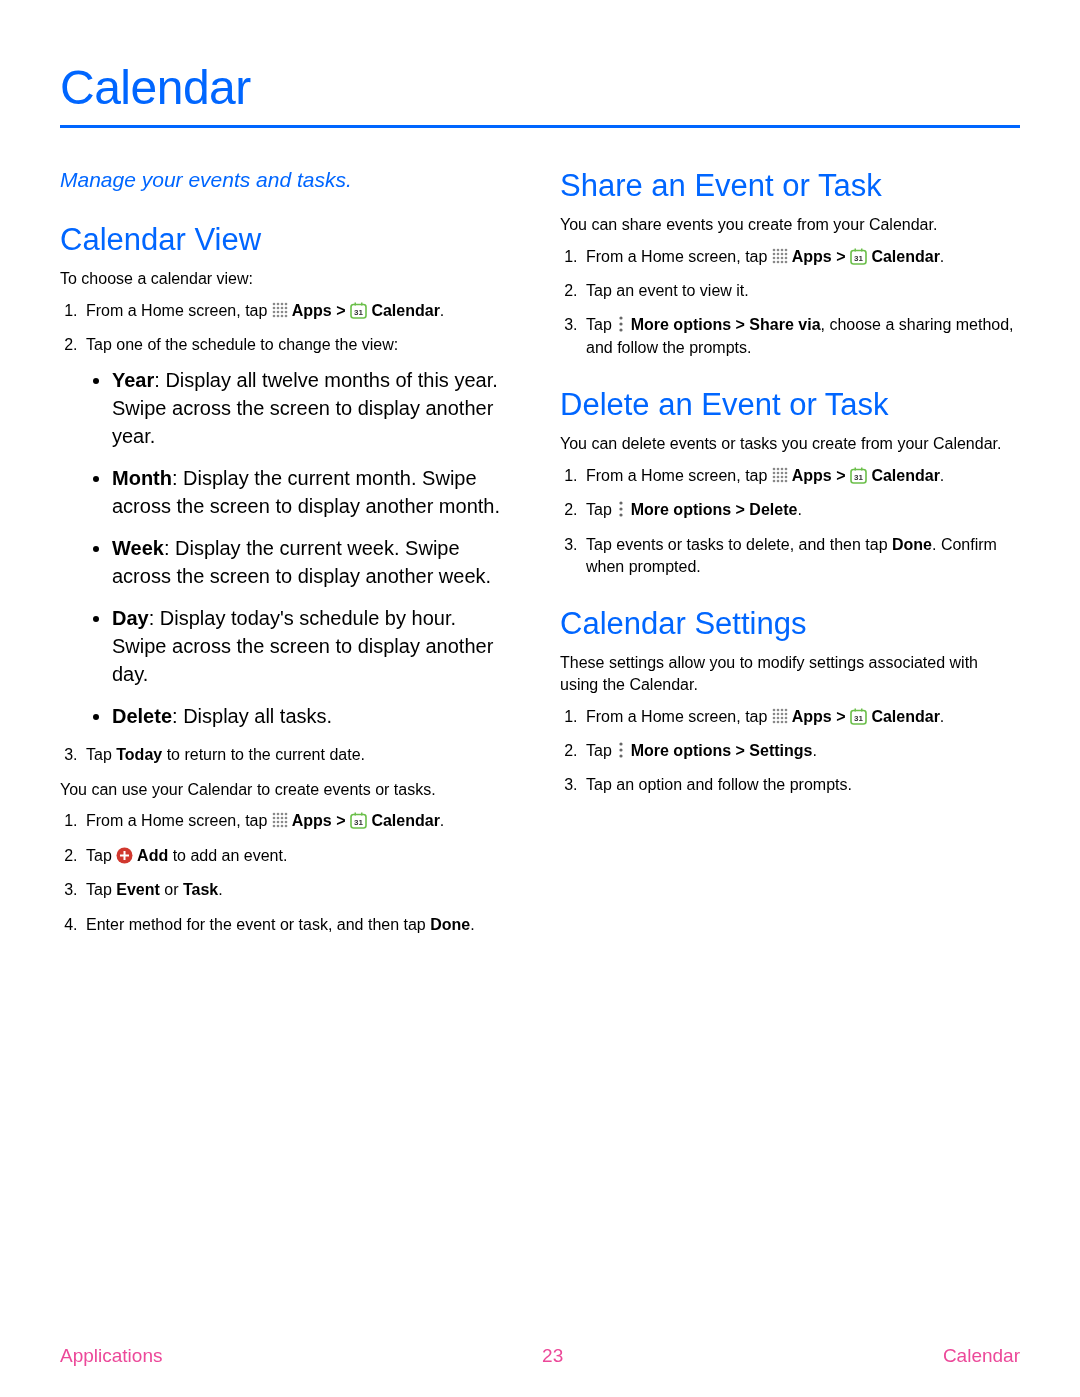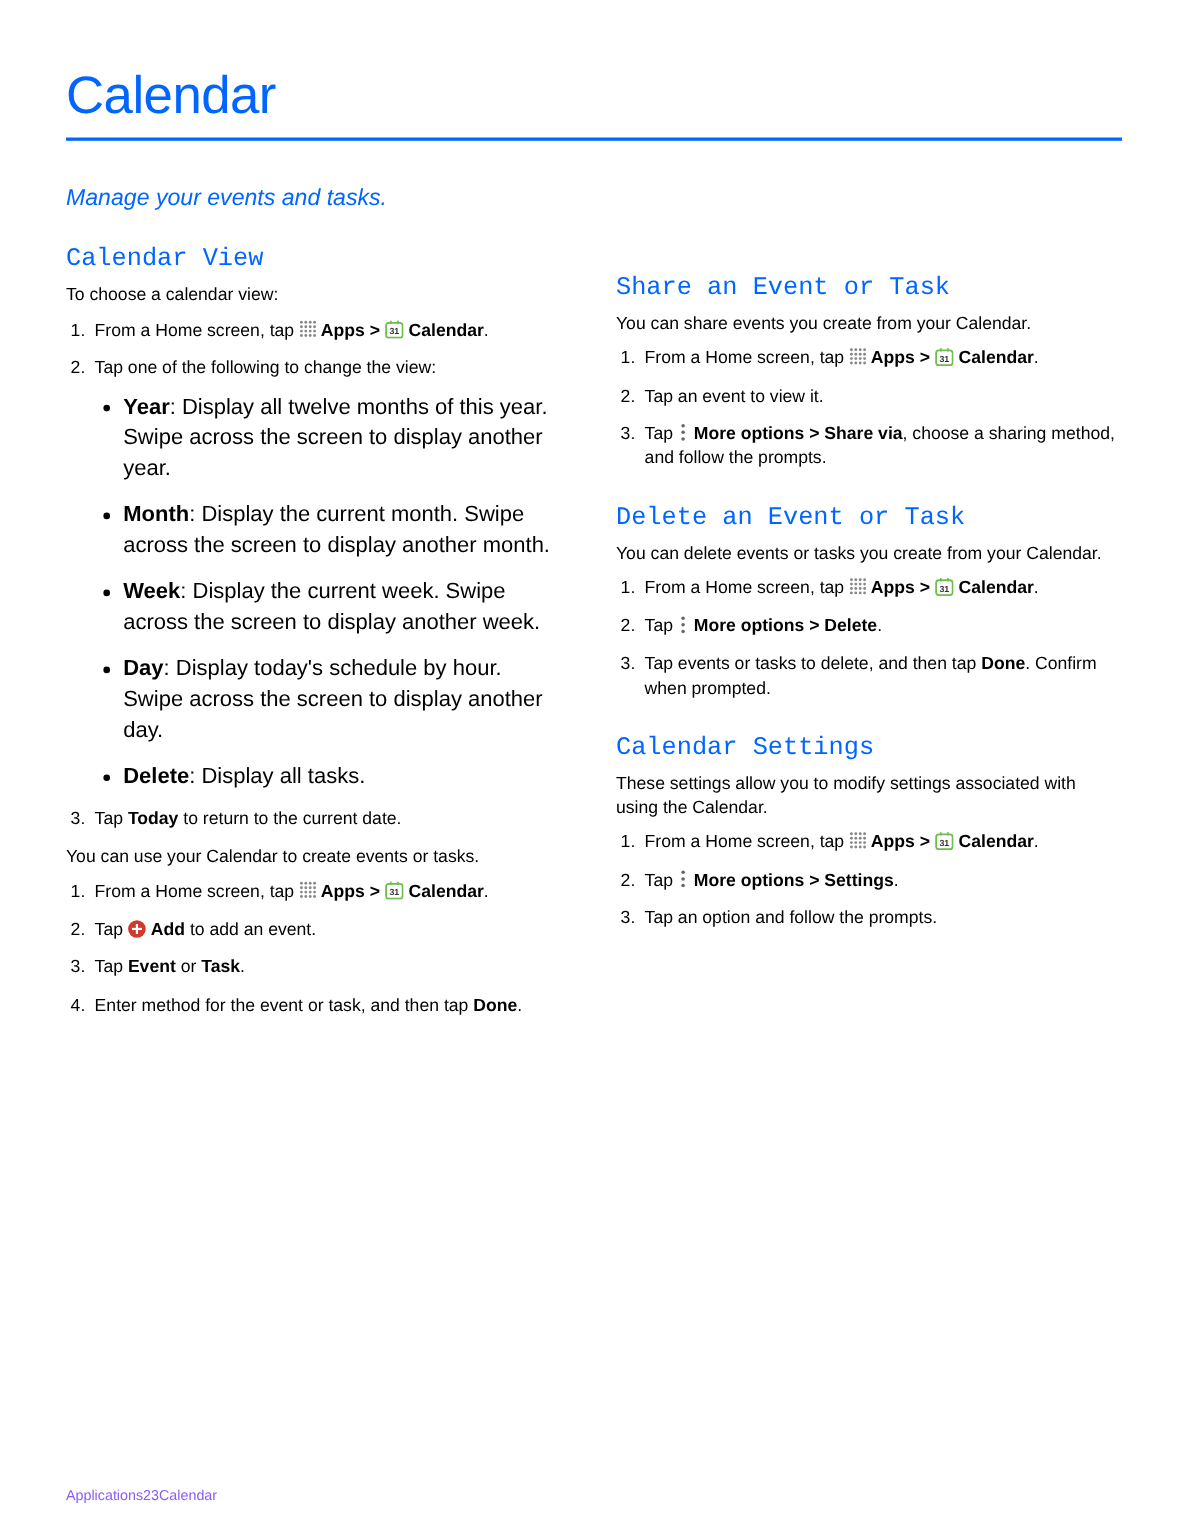--- a/index.html
+++ b/index.html
@@ -31,32 +31,30 @@
   }
   .intro {
     font-style: italic;
     color: #0066ff;
     font-size: 21px;
     margin: 0 0 30px 0;
   }
   .cols {
     display: flex;
     gap: 40px;
-    align-items: center;
   }
   .col {
     flex: 1;
     min-width: 0;
   }
   h2.section {
-    font-size: 23px;
+    font-size: 31px;
     font-weight: 400;
     color: #0066ff;
     margin: 28px 0 10px 0;
-    font-family: Liberation Mono, monospace;
   }
   h2.section.first {
     margin-top: 0;
   }
   p.body {
     font-size: 16px;
     line-height: 1.35;
     margin: 0 0 10px 0;
   }
   ol {
@@ -93,23 +91,23 @@
   .icon-more {
     width: 6px; height: 16px; vertical-align: -2px; margin: 0 2px;
   }
   .icon-add {
     width: 17px; height: 17px; vertical-align: -3px;
   }
   .footer {
     position: absolute;
     left: 60px; right: 60px; bottom: 30px;
     display: flex;
-    justify-content: flex-start;
-    font-size: 13px;
-    color: #8b5cf6;
+    justify-content: space-between;
+    font-size: 19px;
+    color: #ec4899;
   }
 </style>
 </head>
 <body>
 
 <svg width="0" height="0" style="position:absolute">
   <defs>
     <g id="svg-apps">
       <g fill="#888">
         <circle cx="2" cy="2" r="1.3"></circle>
@@ -164,21 +162,21 @@
       <p class="body">To choose a calendar view:</p>
       <ol>
         <li>
           <span>From a Home screen, tap </span><svg class="icon icon-apps">
               <use href="#svg-apps"></use>
             </svg><b> Apps &gt; </b><svg class="icon icon-cal">
               <use href="#svg-cal"></use>
             </svg><b> Calendar</b><span>.</span>
         </li>
         <li>
-          <span>Tap one of the following to change the view:</span>
+          <span>Tap one of the schedule to change the view:</span>
           <ul class="bullets">
             <li><b>Year</b><span>: Display all twelve months of this year. Swipe across the screen to display another year.</span></li>
             <li><b>Month</b><span>: Display the current month. Swipe across the screen to display another month.</span></li>
             <li><b>Week</b><span>: Display the current week. Swipe across the screen to display another week.</span></li>
             <li><b>Day</b><span>: Display today's schedule by hour. Swipe across the screen to display another day.</span></li>
             <li><b>Delete</b><span>: Display all tasks.</span></li>
           </ul>
         </li>
         <li>
           <span>Tap </span><b>Today</b><span> to return to the current date.</span>

